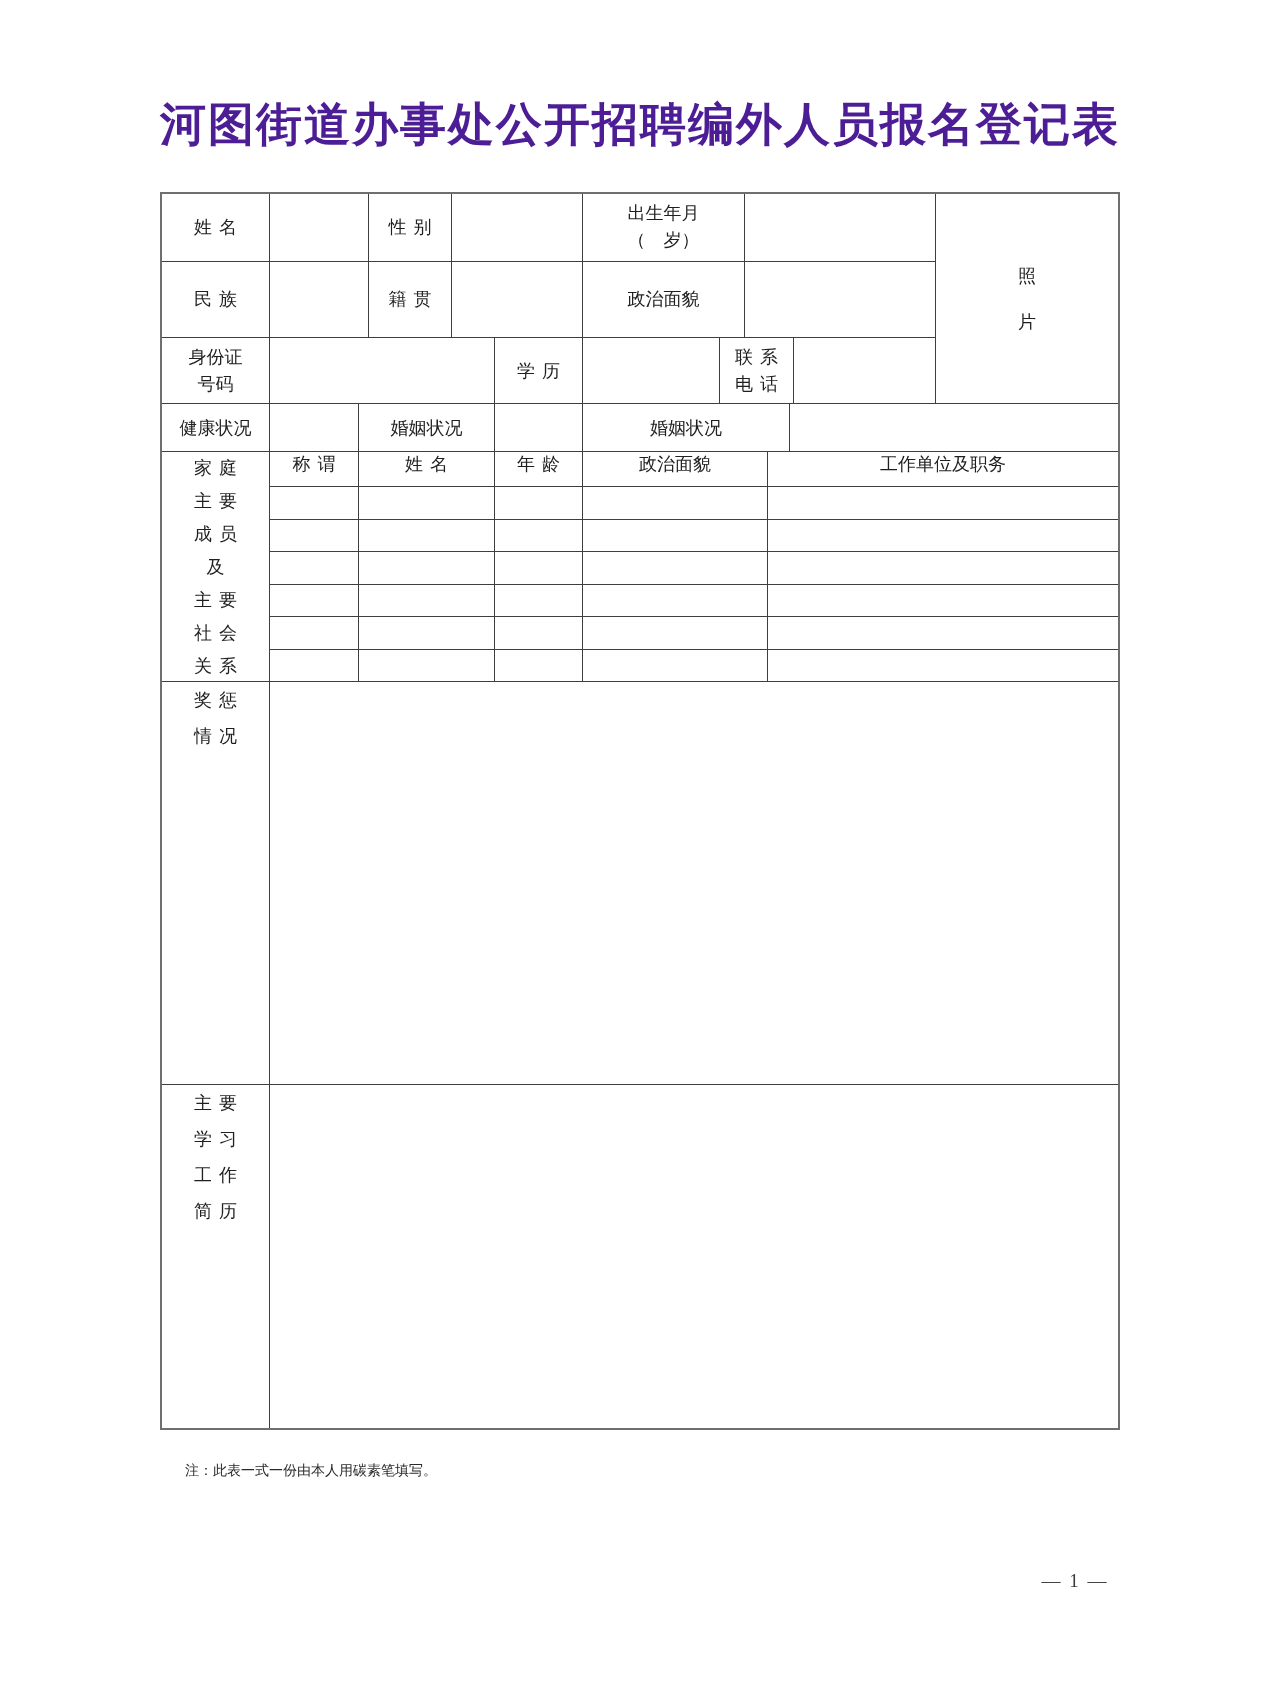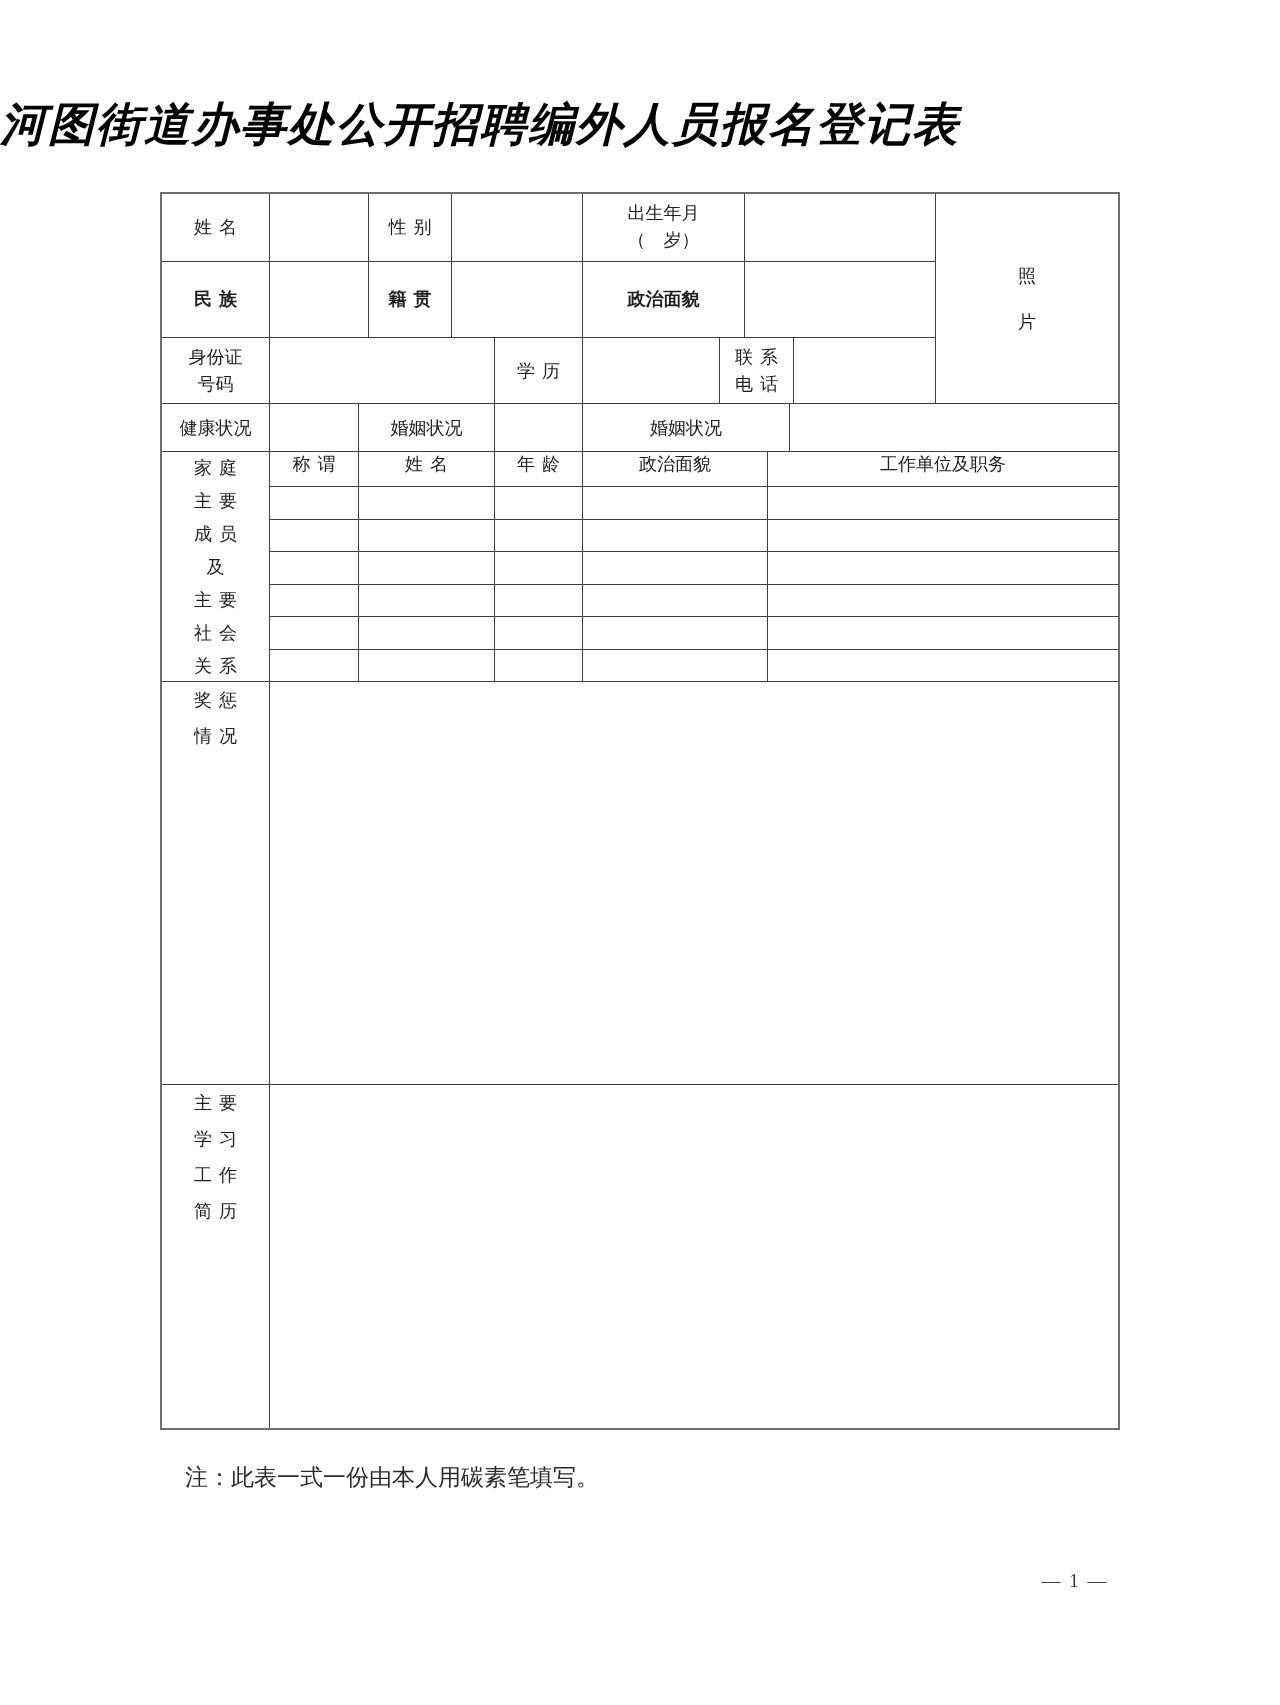--- a/index.html
+++ b/index.html
@@ -1,43 +1,43 @@
 <!DOCTYPE html>
 <html><head>
 <meta charset="utf-8">
 <style>
   html,body{margin:0;padding:0;background:#ffffff;}
   .page{
     position:relative;width:1280px;height:1705px;background:#ffffff;
     font-family:"Liberation Serif","DejaVu Serif",serif;color:#1f1f1f;overflow:hidden;
   }
   .title{
-    position:absolute;top:94px;left:0;width:1280px;text-align:left;
-    font-size:46px;font-weight:700;letter-spacing:2px;color:#000000;white-space:nowrap;font-style:italic;
+    position:absolute;top:94px;left:0;width:1280px;text-align:center;
+    font-size:46px;font-weight:700;letter-spacing:2px;color:#4c1d95;white-space:nowrap;
   }
   .tbl{
     position:absolute;left:160px;top:192px;width:960px;height:1238px;
     border:2px solid #6f6f6f;box-sizing:border-box;display:flex;flex-direction:column;
     font-size:18px;
   }
   .row{display:flex;box-sizing:border-box;border-bottom:1px solid #3f3f3f;}
   .cell{
     box-sizing:border-box;border-right:1px solid #3f3f3f;
     display:flex;flex-direction:column;align-items:center;justify-content:center;
     text-align:center;overflow:hidden;
   }
   .cell.nobr{border-right:none;}
   .fill{flex:1;}
   .sp{letter-spacing:0.4em;padding-left:0.4em;white-space:nowrap;}
   
   .tsec{height:210px;display:flex;}
   .tleft{width:773px;display:flex;flex-direction:column;box-sizing:border-box;}
   .tleft .row{width:100%;}
   .r1{height:68px;}
-  .r2{height:77px;font-weight:bold;}
+  .r2{height:77px;}
   .r3{height:65px;border-bottom:none;}
   .photo-cell{
     flex:1;border-left:1px solid #3f3f3f;box-sizing:border-box;
     display:flex;flex-direction:column;align-items:center;justify-content:center;
     text-align:center;line-height:46px;
   }
   .w108{width:108px;}.w99{width:99px;}.w83{width:83px;}.w131{width:131px;}.w162{width:162px;}
   .w225{width:225px;}.w88{width:88px;}.w137{width:137px;}.w74{width:74px;align-items:center;}
   .w89{width:89px;}.w136{width:136px;}.w207{width:207px;}
   .two-line{line-height:27px;}
@@ -60,21 +60,21 @@
     display:flex;align-items:flex-start;justify-content:center;text-align:center;
   }
   .fc1{width:89px;}.fc2{width:136px;}.fc3{width:88px;}.fc4{width:185px;}
   .fc5{flex:1;border-right:none;}
   
   .rewards{height:403px;display:flex;}
   .rewards .side-line,.resume .side-line{line-height:36px;}
   .resume{flex:1;display:flex;border-bottom:none;}
   .bigblank{flex:1;}
   .note{
-    position:absolute;left:185px;top:1462px;font-size:23px;color:#2a2a2a;white-space:nowrap;
+    position:absolute;left:185px;top:1462px;font-size:14px;color:#2a2a2a;white-space:nowrap;
   }
   .pageno{
     position:absolute;left:1000px;top:1570px;width:150px;text-align:center;
     font-size:19px;color:#3a3a3a;letter-spacing:2px;white-space:nowrap;
   }
 </style>
 </head>
 <body>
 
 <div class="page">

